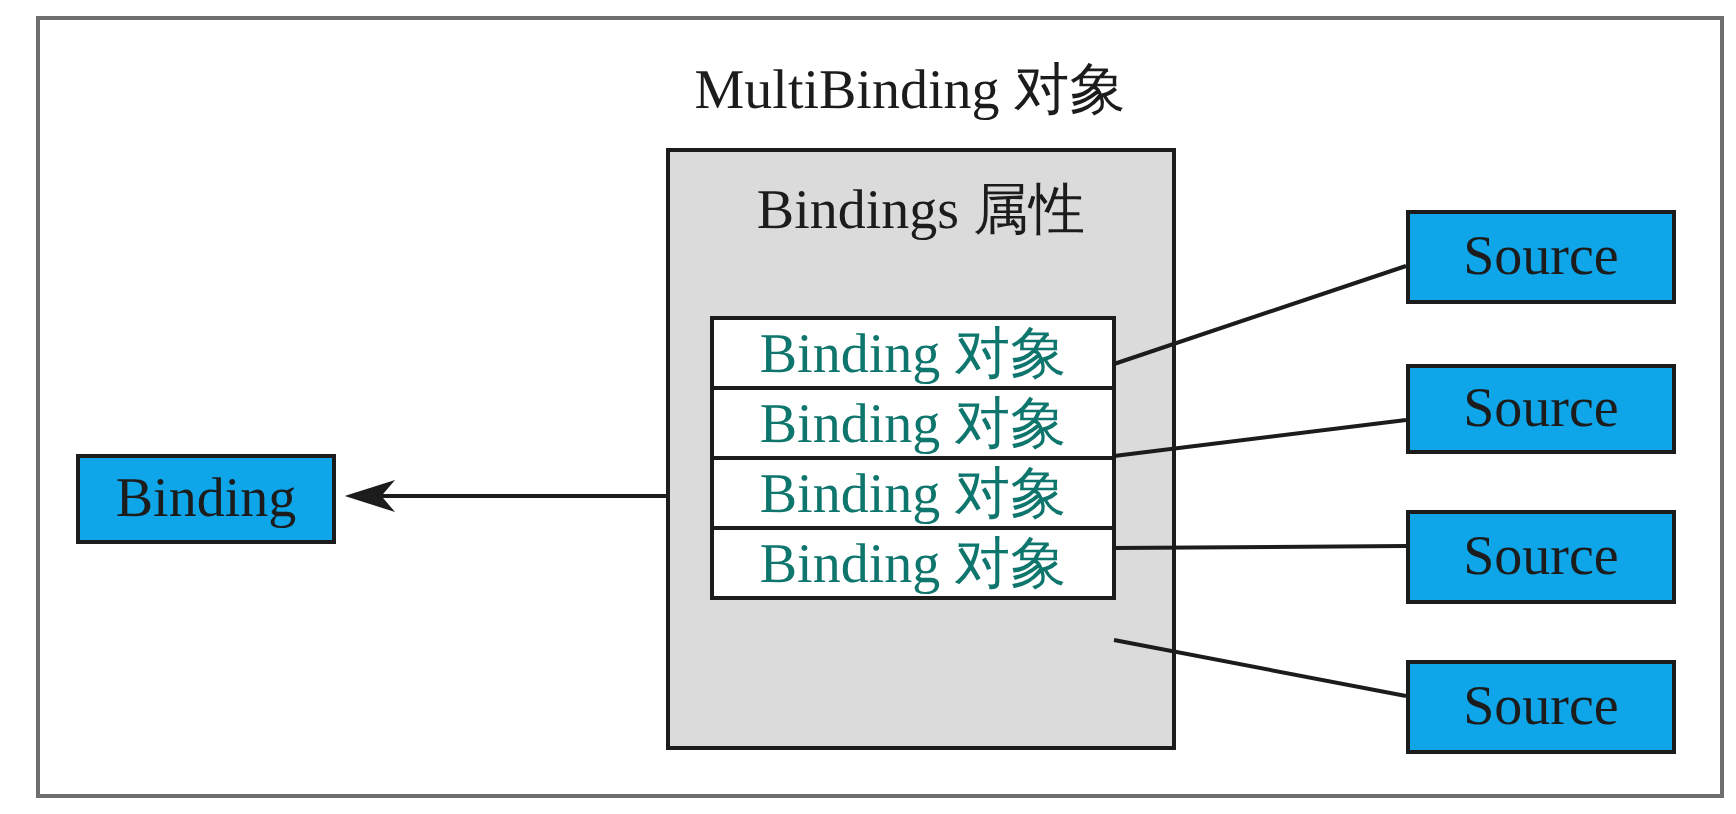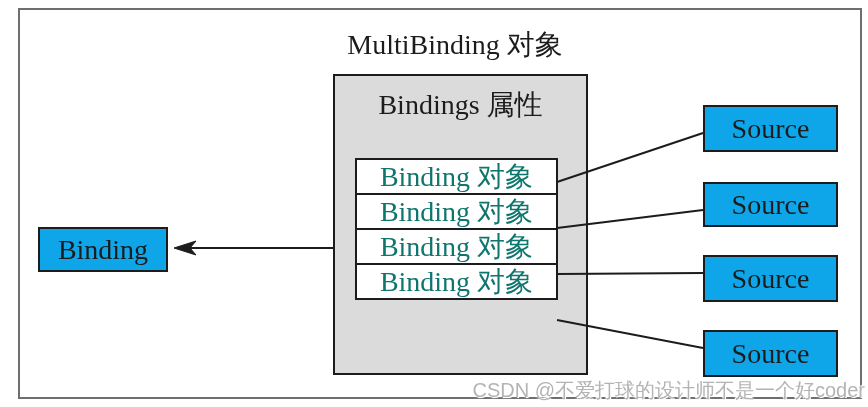--- a/index.html
+++ b/index.html
@@ -151,15 +151,14 @@
     <div class="binding-row">Binding 对象</div>
   </div>
 
   <div class="node-box target-box">Binding</div>
 
   <div class="node-box source-1">Source</div>
   <div class="node-box source-2">Source</div>
   <div class="node-box source-3">Source</div>
   <div class="node-box source-4">Source</div>
 
-  <div class="watermark">CSDN @不爱打球的设计师不是一个好coder</div>
 
 </div>
 
 </body></html>

